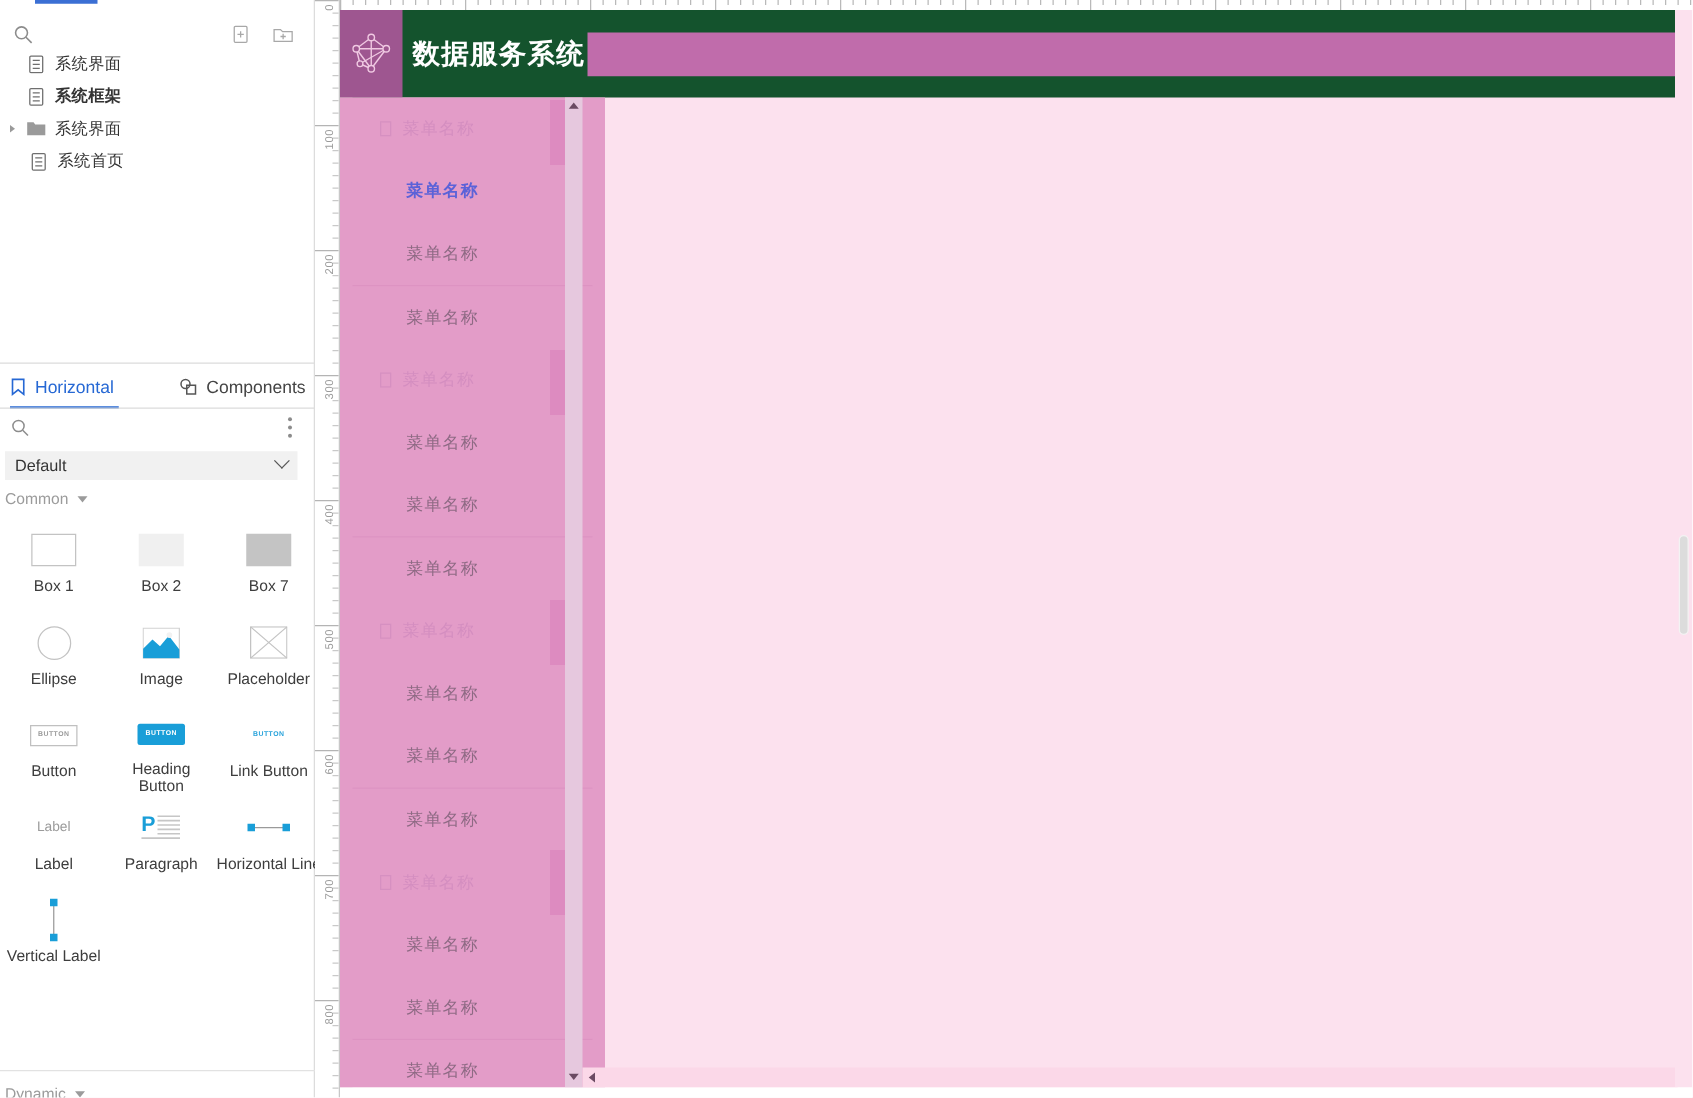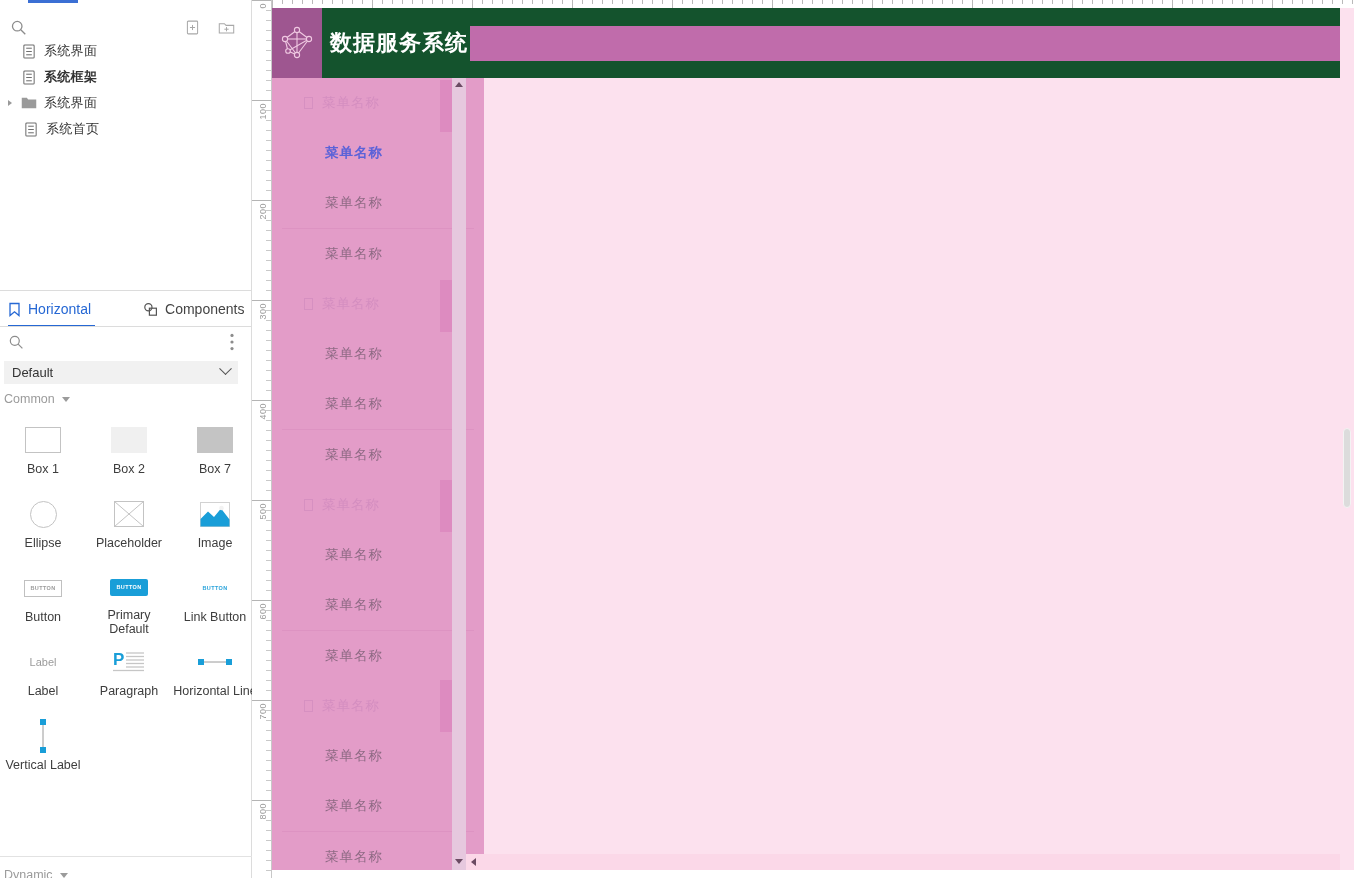--- a/index.html
+++ b/index.html
@@ -409,50 +409,50 @@
       </div>
 
       <div class="widget">
         <div class="w-art">
             <div class="circ"></div>
           </div>
         <div class="w-label">Ellipse</div>
       </div>
       <div class="widget">
         <div class="w-art">
+          <svg width="30" height="25" viewBox="0 0 30 25">
+            <rect x="0.5" y="0.5" width="29" height="24" fill="#fff" stroke="#d2d2d2"></rect>
+            <path d="M0.5 17 L8 9.5 L14 15 L21 6.5 L29.5 17.5 L29.5 24.5 L0.5 24.5 Z" fill="#199ed8"></path>
+            <circle cx="21.5" cy="6" r="2.3" fill="#f2f2f2"></circle>
+          </svg>
+        </div>
+        <div class="w-label">Image</div>
+      </div>
+      <div class="widget">
+        <div class="w-art">
           <svg width="30" height="26" viewBox="0 0 30 26" fill="none" stroke="#c3c3c3" stroke-width="1">
             <rect x="0.5" y="0.5" width="29" height="25"></rect>
               <line x1="0.5" y1="0.5" x2="29.5" y2="25.5"></line>
               <line x1="29.5" y1="0.5" x2="0.5" y2="25.5"></line>
           </svg>
         </div>
         <div class="w-label">Placeholder</div>
       </div>
-      <div class="widget">
-        <div class="w-art">
-          <svg width="30" height="25" viewBox="0 0 30 25">
-            <rect x="0.5" y="0.5" width="29" height="24" fill="#fff" stroke="#d2d2d2"></rect>
-            <path d="M0.5 17 L8 9.5 L14 15 L21 6.5 L29.5 17.5 L29.5 24.5 L0.5 24.5 Z" fill="#199ed8"></path>
-            <circle cx="21.5" cy="6" r="2.3" fill="#f2f2f2"></circle>
-          </svg>
-        </div>
-        <div class="w-label">Image</div>
-      </div>
 
       <div class="widget">
         <div class="w-art">
           <div class="btn-wire">BUTTON</div>
         </div>
         <div class="w-label">Button</div>
       </div>
       <div class="widget">
         <div class="w-art">
           <div class="btn-prim">BUTTON</div>
         </div>
-        <div class="w-label">Primary Default</div>
+        <div class="w-label">Heading Button</div>
       </div>
       <div class="widget">
         <div class="w-art">
           <div class="btn-link">BUTTON</div>
         </div>
         <div class="w-label">Link Button</div>
       </div>
 
 
       <div class="widget">

